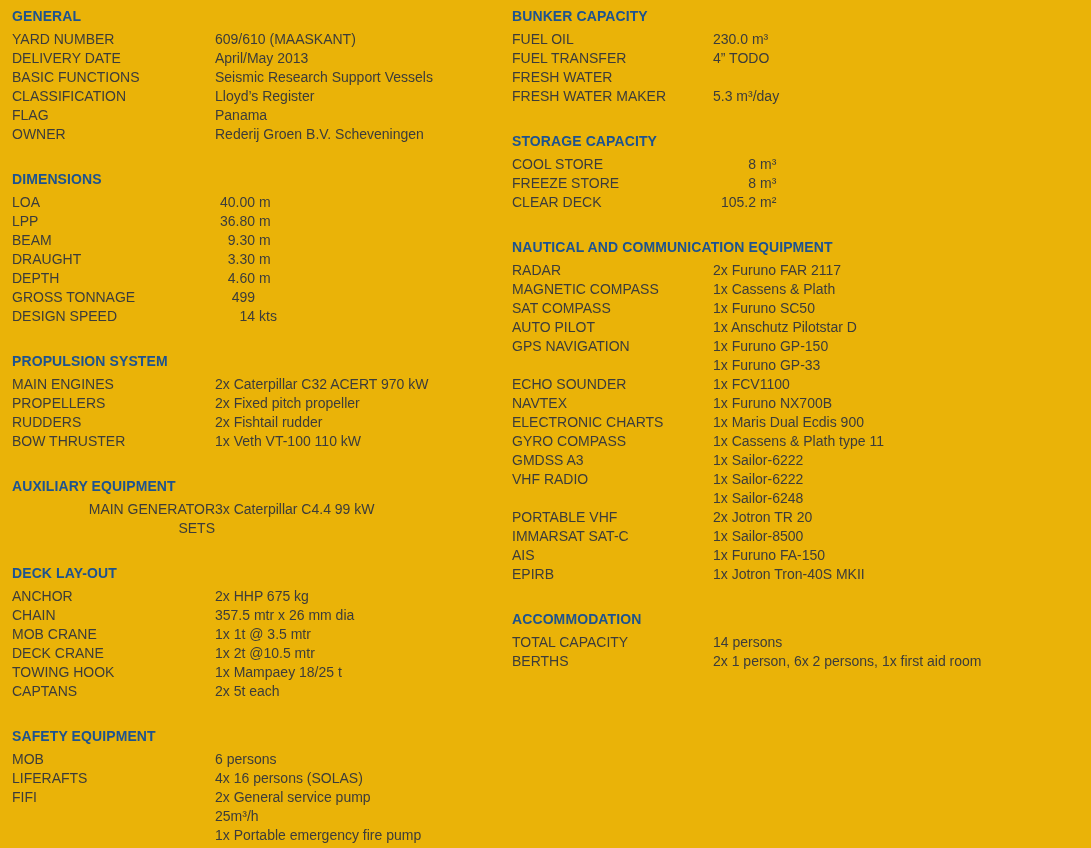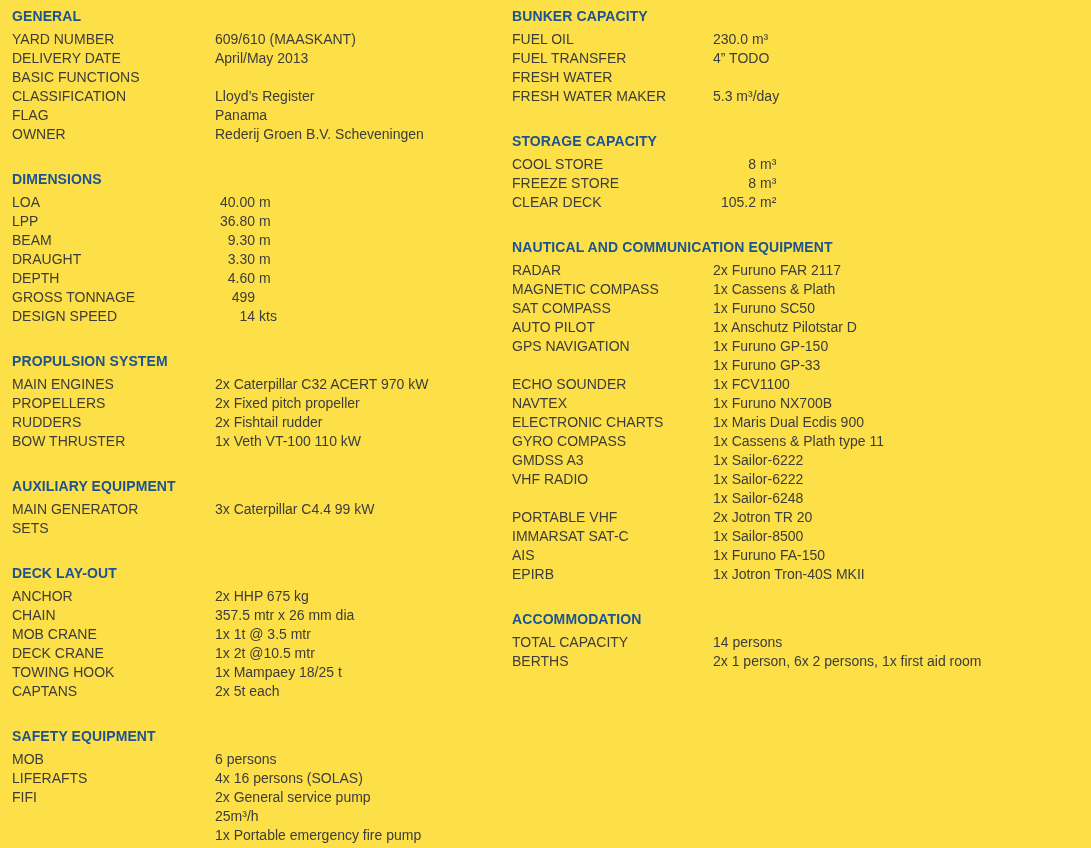--- a/index.html
+++ b/index.html
@@ -3,37 +3,37 @@
 <meta charset="utf-8">
 <style>
   html, body { margin: 0; padding: 0; }
   body {
     width: 1091px; height: 848px;
     background: #ffffff;
     font-family: "Liberation Sans", sans-serif;
     font-size: 14px;
     color: var(--body-text, #3c3c3b);
   }
-  .page { position: relative; width: 1091px; height: 848px; overflow: hidden; background: #fde047; }
+  .page { position: relative; width: 1091px; height: 848px; overflow: hidden; background: #eab308; }
   .col { position: absolute; top: 7px; }
   .col-left  { left: 12px;  width: 490px; }
   .col-right { left: 512px; width: 570px; }
   .section { margin-bottom: 26px; }
   .sec-title {
     font-weight: bold;
     color: var(--heading-blue, #1d5390);
     line-height: 19px;
     margin-bottom: 4px;
     letter-spacing: 0.1px;
   }
   .row { display: flex; align-items: flex-start; }
   .label { flex: 0 0 203px; line-height: 19px; }
   .col-right .label { flex: 0 0 201px; }
   .value { flex: 1 1 auto; line-height: 19px; }
-  .lline { display: block; }
+  .lline { display: block; text-align: right; }
   .vline { line-height: 19px; white-space: nowrap; }
   .num { display: inline-block; text-align: right; }
   .unit { margin-left: 4px; }
 </style>
 </head>
 <body style="background: rgb(255, 255, 255);">
 
 <div class="page">
   <div class="col col-left">
       <div class="section">
@@ -45,20 +45,23 @@
           </div>
         </div>
         <div class="row">
           <div class="label">DELIVERY DATE</div>
           <div class="value">
             <div class="vline">April/May 2013</div>
           </div>
         </div>
         <div class="row">
           <div class="label">BASIC FUNCTIONS</div>
+          <div class="value">
+            <div class="vline">Seismic Research Support Vessels</div>
+          </div>
         </div>
         <div class="row">
           <div class="label">CLASSIFICATION</div>
           <div class="value">
             <div class="vline">Lloyd’s Register</div>
           </div>
         </div>
         <div class="row">
           <div class="label">FLAG</div>
           <div class="value">

